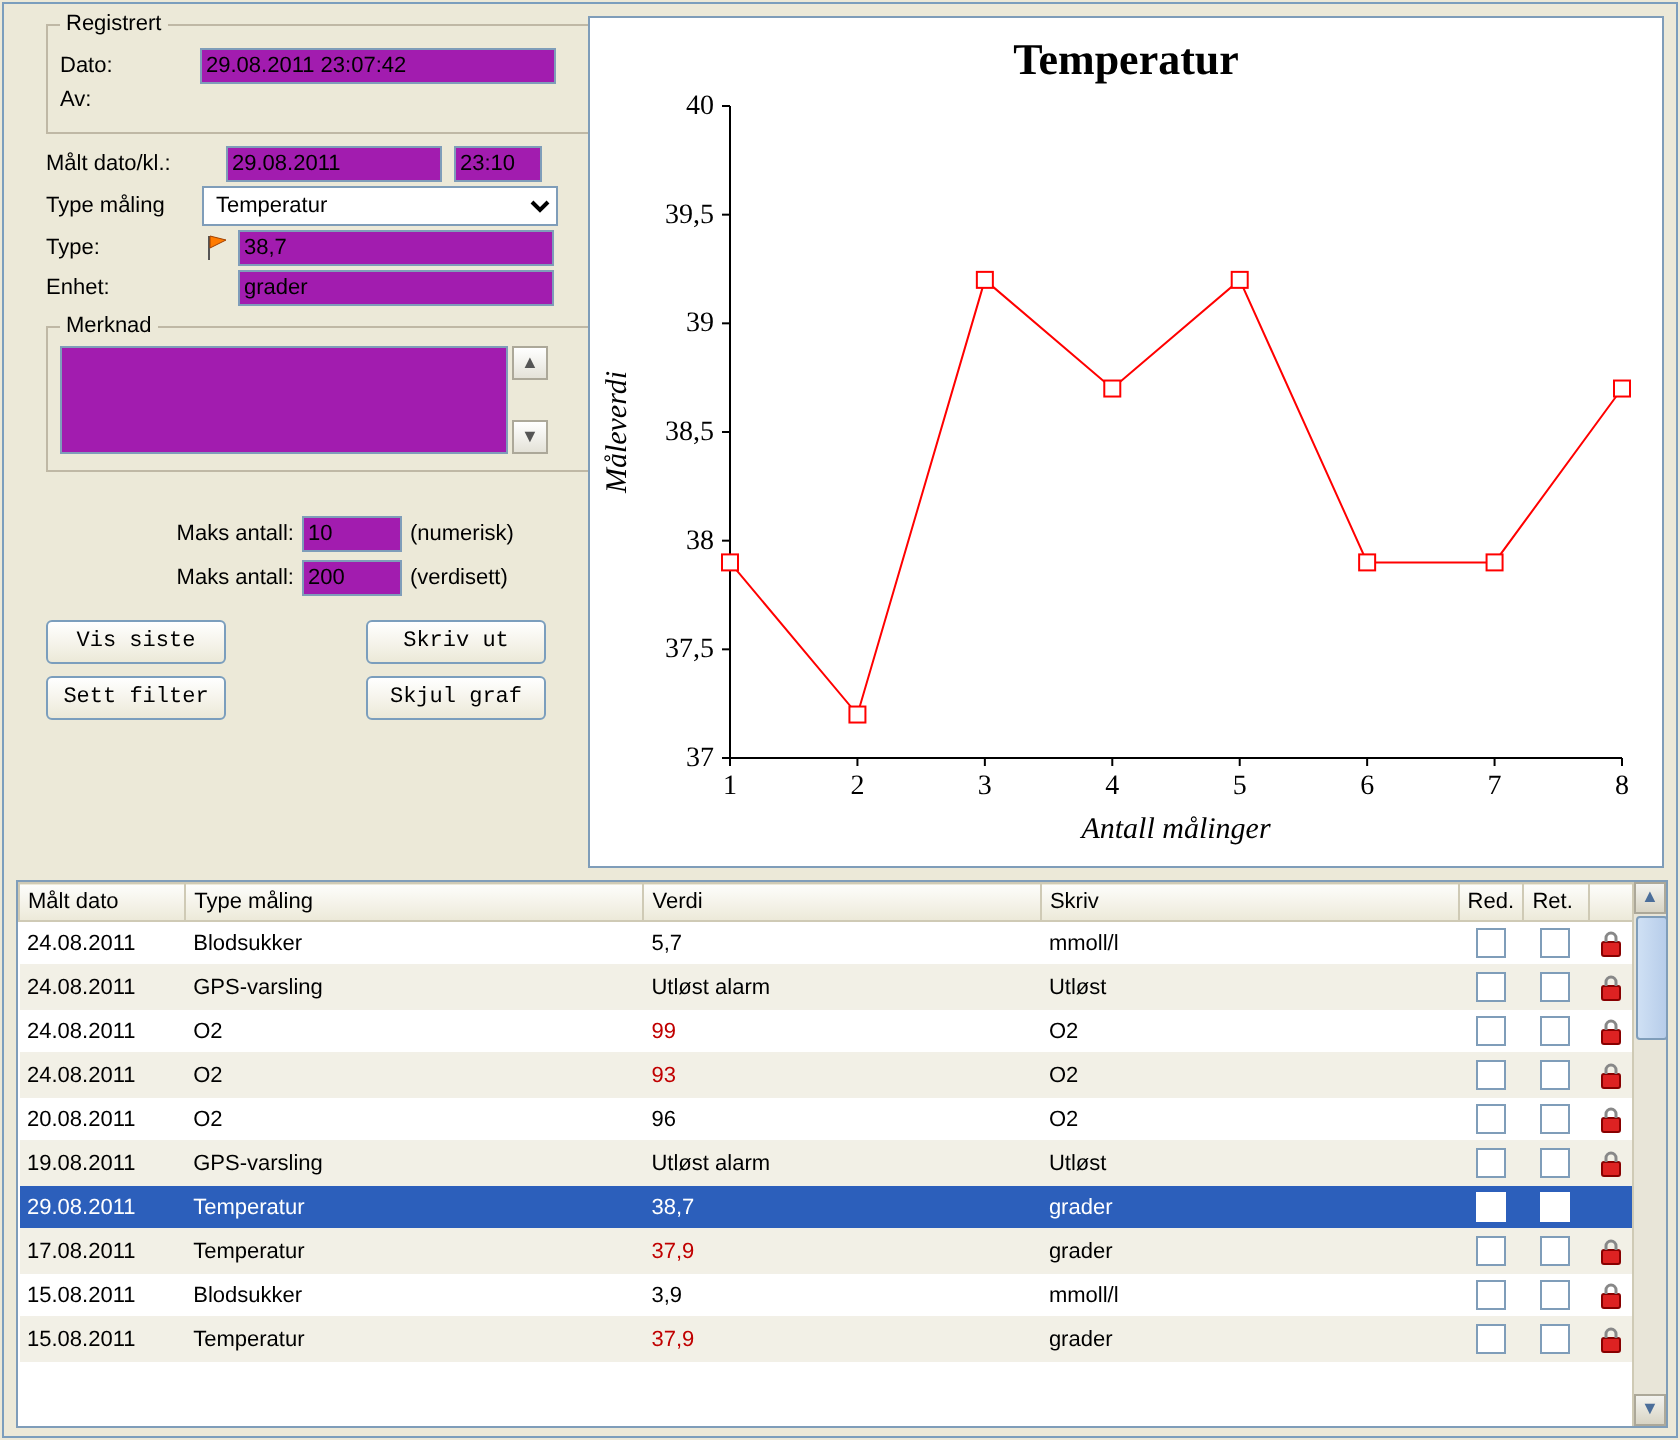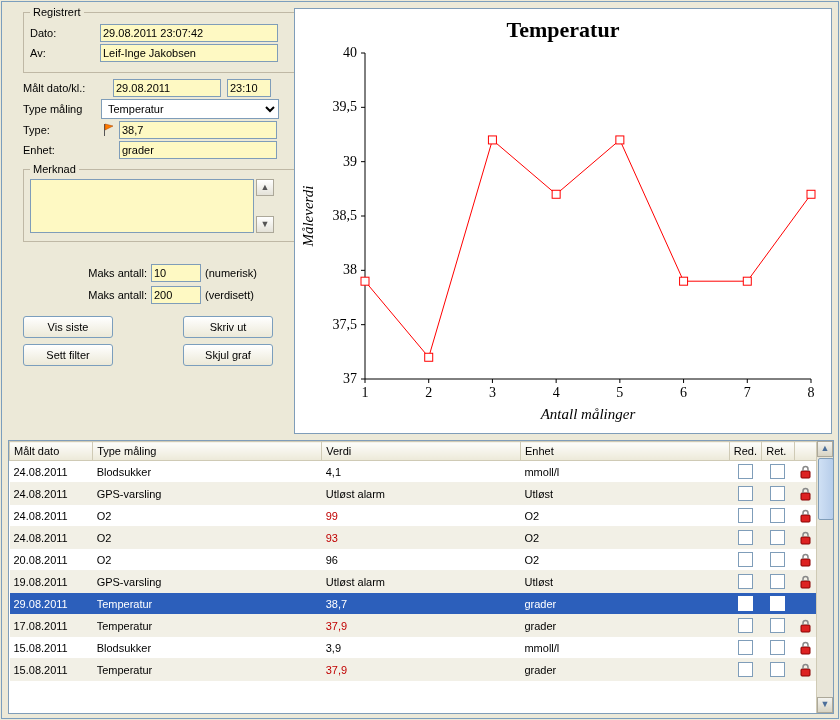--- a/index.html
+++ b/index.html
@@ -32,21 +32,21 @@
   .field-row {
     display: flex;
     align-items: center;
     margin: 2px 0;
   }
   .field-label { width: 70px; }
   .field-label-wide { width: 78px; text-align: right; padding-right: 4px; }
   .field-unit { padding-left: 4px; }
   input[type=text], .ro-box, select, textarea {
     font-family: inherit; font-size: 11px;
-    background: #fef9c3;
+    background: #a21caf;
     border: 1px solid #7f9db9;
     padding: 1px 2px;
     box-sizing: border-box;
     height: 18px;
   }
   .ro-box { background: #fff; }
   .w170 { width: 178px; }
   .w110 { width: 108px; }
   .w40  { width: 44px; }
   .w100 { width: 100px; }
@@ -76,21 +76,21 @@
     text-align: center;
     font-size: 9px; line-height: 14px;
     color: #555;
     margin-bottom: 20px;
     cursor: pointer;
   }
   .maks-row { display:flex; align-items:center; margin-top:4px; }
   .buttons-row {
     display: flex; gap: 70px; margin-top: 12px;
   }
-  .btn-col { display:flex; flex-direction:column; gap:6px; }
+  .btn-col { display:flex; flex-direction:column; gap:6px;font-family:Liberation Mono, monospace; }
   button.win-btn {
     width: 90px; height: 22px;
     font-family: inherit; font-size: 11px;
     border: 1px solid #7b9ebd;
     background: linear-gradient(#fff,#ece9d8);
     border-radius: 3px;
     cursor: pointer;
   }
 
   
@@ -195,21 +195,20 @@
   <div class="left-panel">
 
     <fieldset>
       <legend>Registrert</legend>
       <div class="field-row">
         <span class="field-label">Dato:</span>
         <input type="text" class="ro-box w170" readonly="" value="29.08.2011 23:07:42" style="">
       </div>
       <div class="field-row">
         <span class="field-label">Av:</span>
-        <input type="text" class="ro-box w170" readonly="" value="Leif-Inge Jakobsen" style="">
       </div>
     </fieldset>
 
     <div class="field-row">
       <span class="field-label" style="width:90px">Målt dato/kl.:</span>
       <input type="text" class="w110" value="29.08.2011" style="">
       <span style="width:6px"></span>
       <input type="text" class="w40" value="23:10" style="">
     </div>
     <div class="field-row">
@@ -320,31 +319,31 @@
       </svg>
   </div>
 
   <div class="grid-wrap">
     <table class="grid" id="grid-table">
       <thead>
         <tr>
           <th class="col-date">Målt dato</th>
           <th class="col-type">Type måling</th>
           <th class="col-verdi">Verdi</th>
-          <th class="col-enhet">Enhet</th>
+          <th class="col-enhet">Skriv</th>
           <th class="col-red">Red.</th>
           <th class="col-ret">Ret.</th>
           <th class="col-lock"></th>
         </tr>
       </thead>
       <tbody id="grid-body">
           <tr class="ev">
             <td class="col-date">24.08.2011</td>
             <td class="col-type">Blodsukker</td>
-            <td class="col-verdi ">4,1</td>
+            <td class="col-verdi ">5,7</td>
             <td class="col-enhet">mmoll/l</td>
             <td class="col-red"><span class="chk"></span></td>
             <td class="col-ret"><span class="chk"></span></td>
             <td class="col-lock"><span class="lock-icon"><svg width="13" height="14">
                   <rect x="2" y="6" width="9" height="7" rx="1" fill="#d22" stroke="#800"></rect>
                   <path d="M4 6 V4 a2.5 2.5 0 0 1 5 0 V6" fill="none" stroke="#888" stroke-width="1.5"></path>
                 </svg></span></td>
           </tr>
           <tr class="od">
             <td class="col-date">24.08.2011</td>

